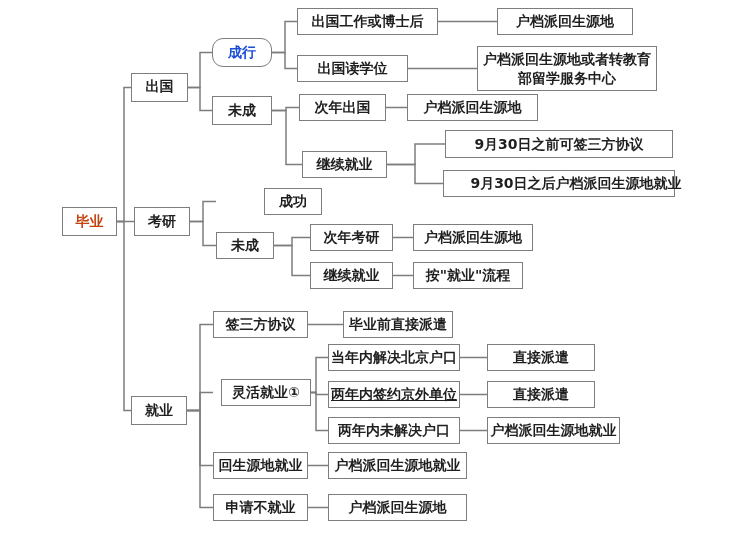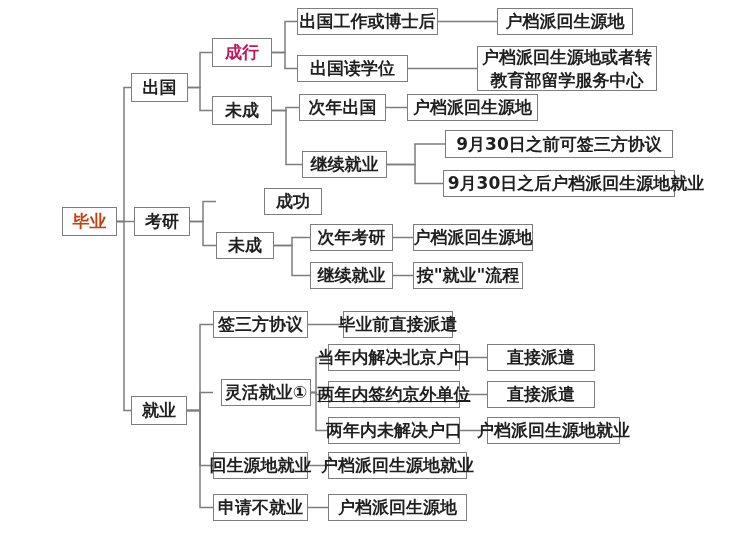--- a/index.html
+++ b/index.html
@@ -23,21 +23,21 @@
   .node {
     position: absolute;
     box-sizing: border-box;
     display: flex;
     align-items: center;
     justify-content: center;
     text-align: center;
     background: #ffffff;
     border: 1.5px solid #7d7d7d;
     font-weight: bold;
-    font-size: 17px;
+    font-size: 14px;
     line-height: 1.3;
     color: #1f1f1f;
     padding: 0 2px;
     white-space: nowrap;
   }
   .node.multiline {
     white-space: normal;
     word-break: break-all;
   }
 </style>
@@ -75,22 +75,22 @@
       <path d="M 303 392.5 L 316 392.5 L 316 394.5 L 328 394.5" fill="none" stroke="#7d7d7d" stroke-width="1.5"></path>
       <path d="M 303 392.5 L 316 392.5 L 316 430.5 L 328 430.5" fill="none" stroke="#7d7d7d" stroke-width="1.5"></path>
       <path d="M 460 357.5 L 474 357.5 L 474 357.5 L 487 357.5" fill="none" stroke="#7d7d7d" stroke-width="1.5"></path>
       <path d="M 460 394.5 L 474 394.5 L 474 394.5 L 487 394.5" fill="none" stroke="#7d7d7d" stroke-width="1.5"></path>
       <path d="M 460 430.5 L 474 430.5 L 474 430.5 L 487 430.5" fill="none" stroke="#7d7d7d" stroke-width="1.5"></path>
       <path d="M 308 465.5 L 318 465.5 L 318 465.5 L 328 465.5" fill="none" stroke="#7d7d7d" stroke-width="1.5"></path>
       <path d="M 308 507.5 L 318 507.5 L 318 507.5 L 328 507.5" fill="none" stroke="#7d7d7d" stroke-width="1.5"></path>
     </svg>
 
 <div class="node" style="left: 62px; top: 207px; width: 55px; height: 29px; border-color: rgb(125, 125, 125); color: #c2410c;">毕业</div>
-    <div class="node" style="left: 131px; top: 73px; width: 57px; height: 29px; border-color: rgb(125, 125, 125); color: rgb(31, 31, 31);">出国</div>
-    <div class="node" style="left: 212px; top: 38px; width: 60px; height: 29px; border-color: rgb(125, 125, 125); color: #be185d;">成行</div>
+    <div class="node" style="left: 131px; top: 73px; width: 57px; height: 29px; border-color: rgb(125, 125, 125); color: rgb(31, 31, 31); font-family: Liberation Serif, serif;">出国</div>
+    <div class="node" style="left: 212px; top: 38px; width: 60px; height: 29px; border-color: rgb(125, 125, 125); color: #1d4ed8; border-radius: 11px;">成行</div>
     <div class="node" style="left: 297px; top: 8px; width: 141px; height: 27px; border-color: rgb(125, 125, 125); color: rgb(31, 31, 31);">出国工作或博士后</div>
     <div class="node" style="left: 497px; top: 8px; width: 136px; height: 27px; border-color: rgb(125, 125, 125); color: rgb(31, 31, 31);">户档派回生源地</div>
     <div class="node" style="left: 297px; top: 55px; width: 111px; height: 27px; border-color: rgb(125, 125, 125); color: rgb(31, 31, 31);">出国读学位</div>
     <div class="node multiline" style="left: 477px; top: 46px; width: 180px; height: 45px; border-color: rgb(125, 125, 125); color: rgb(31, 31, 31);">户档派回生源地或者转教育部留学服务中心</div>
     <div class="node" style="left: 212px; top: 96px; width: 60px; height: 29px; border-color: rgb(125, 125, 125); color: rgb(31, 31, 31);">未成</div>
     <div class="node" style="left: 299px; top: 94px; width: 87px; height: 27px; border-color: rgb(125, 125, 125); color: rgb(31, 31, 31);">次年出国</div>
     <div class="node" style="left: 407px; top: 94px; width: 131px; height: 27px; border-color: rgb(125, 125, 125); color: rgb(31, 31, 31);">户档派回生源地</div>
     <div class="node" style="left: 302px; top: 151px; width: 85px; height: 27px; border-color: rgb(125, 125, 125); color: rgb(31, 31, 31);">继续就业</div>
     <div class="node" style="left: 445px; top: 130px; width: 228px; height: 28px; border-color: rgb(125, 125, 125); color: rgb(31, 31, 31);">9月30日之前可签三方协议</div>
     <div class="node" style="left: 443px; top: 170px; width: 232px; height: 27px; border-color: rgb(125, 125, 125); color: rgb(31, 31, 31); padding-left: 36px;">9月30日之后户档派回生源地就业</div>

